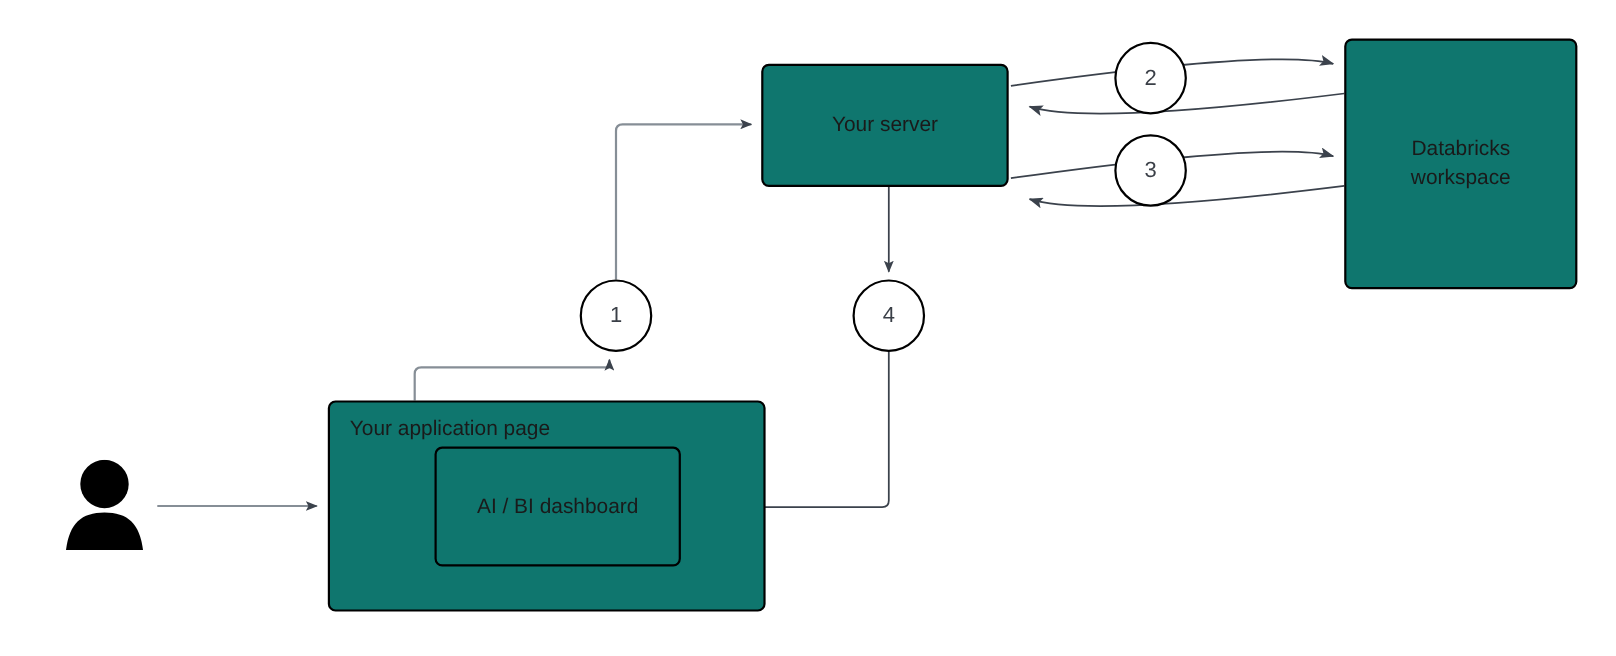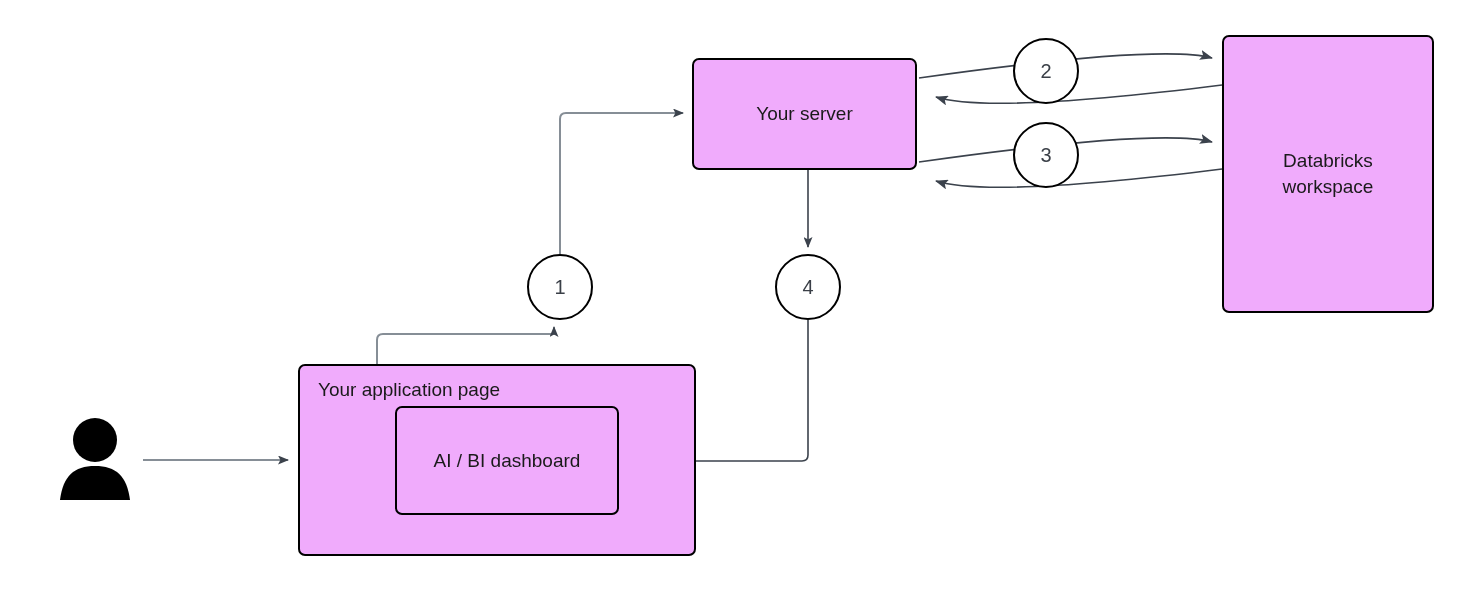--- a/index.html
+++ b/index.html
@@ -21,21 +21,21 @@
   #wires {
     position: absolute;
     left: 0;
     top: 0;
     width: 1469px;
     height: 596px;
   }
   .node {
     position: absolute;
     box-sizing: border-box;
-    background: #f0abfc;
+    background: #0f766e;
     border: 2px solid #000000;
     border-radius: 7px;
     display: flex;
     align-items: center;
     justify-content: center;
     text-align: center;
     color: #1a1a1a;
     font-size: 19px;
     line-height: 1.35;
   }
@@ -120,21 +120,21 @@
 
   <svg id="actor" viewBox="0 0 86 84" xmlns="http://www.w3.org/2000/svg">
     <circle cx="43" cy="22" r="22" fill="#000000"></circle>
     <path d="M43,48 C64,48 75,58 78,82 L8,82 C11,58 22,48 43,48 Z" fill="#000000"></path>
   </svg>
 
   <div class="node" style="left:692px; top:58px; width:225px; height:112px;">
     <span class="caption">Your server</span>
   </div>
 
-  <div class="node" style="left:1222px; top:35px; width:212px; height:278px;">
+  <div class="node" style="left:1222px; top:35px; width:212px; height:228px;">
     <span class="caption">
       <span>Databricks</span><br>
       <span>workspace</span>
     </span>
   </div>
 
   <div class="node label-top" style="left:298px; top:364px; width:398px; height:192px;">
     <span class="caption">Your application page</span>
   </div>
 

